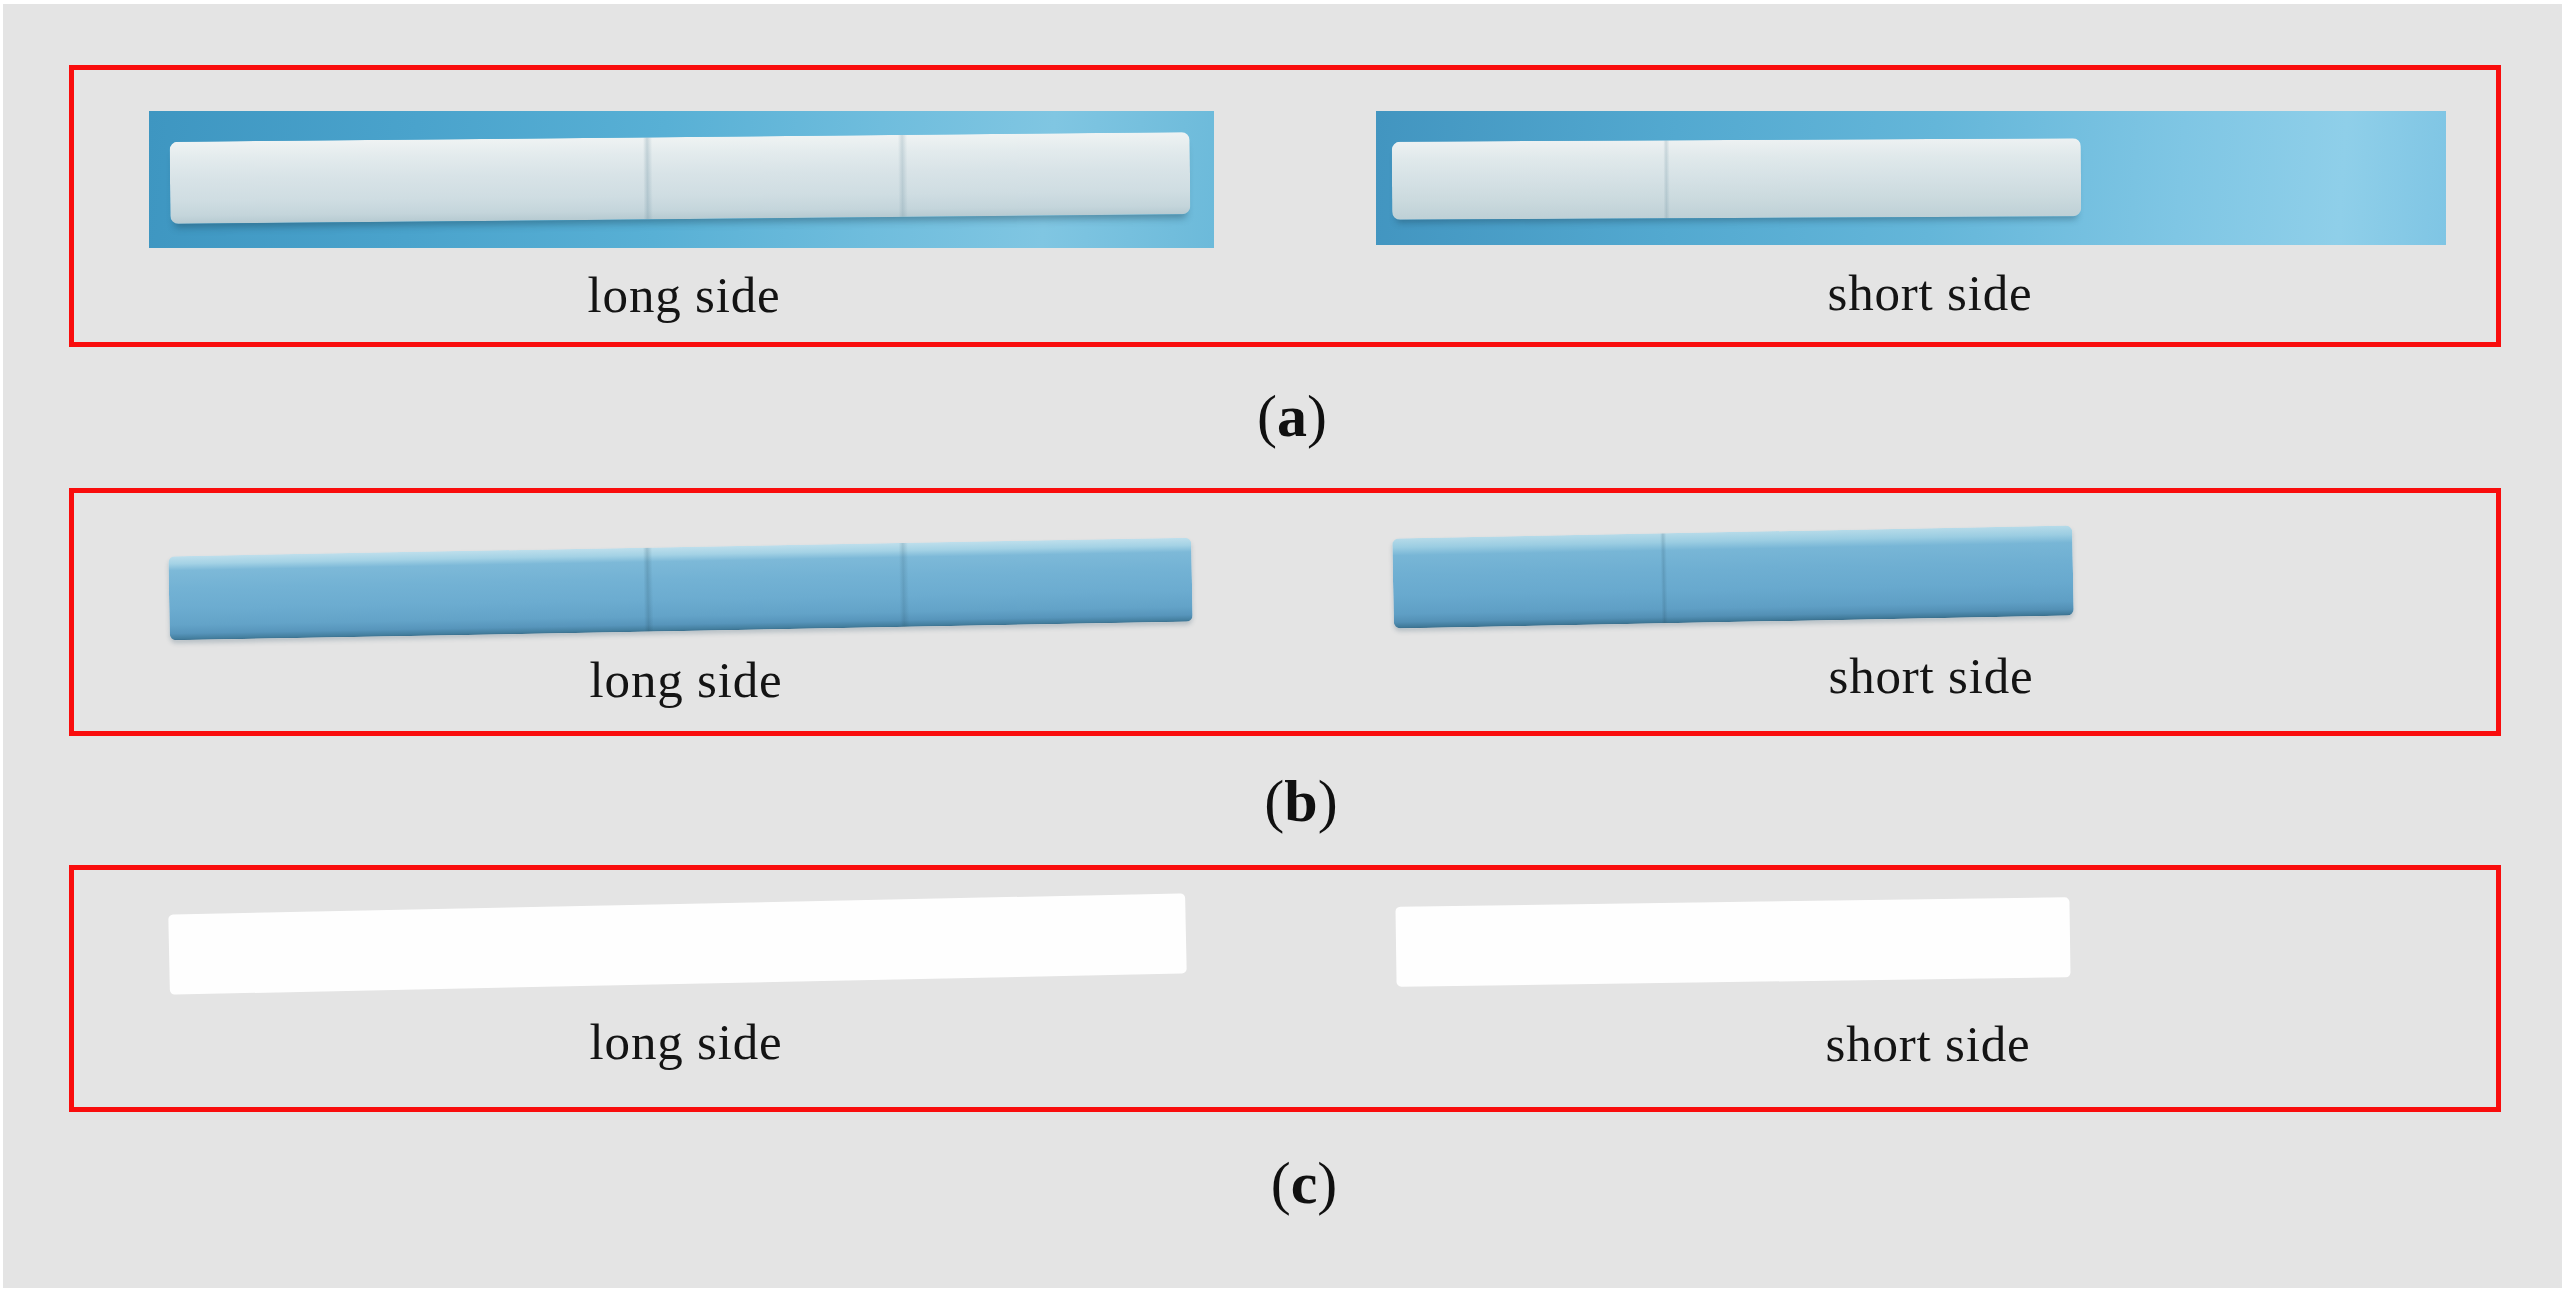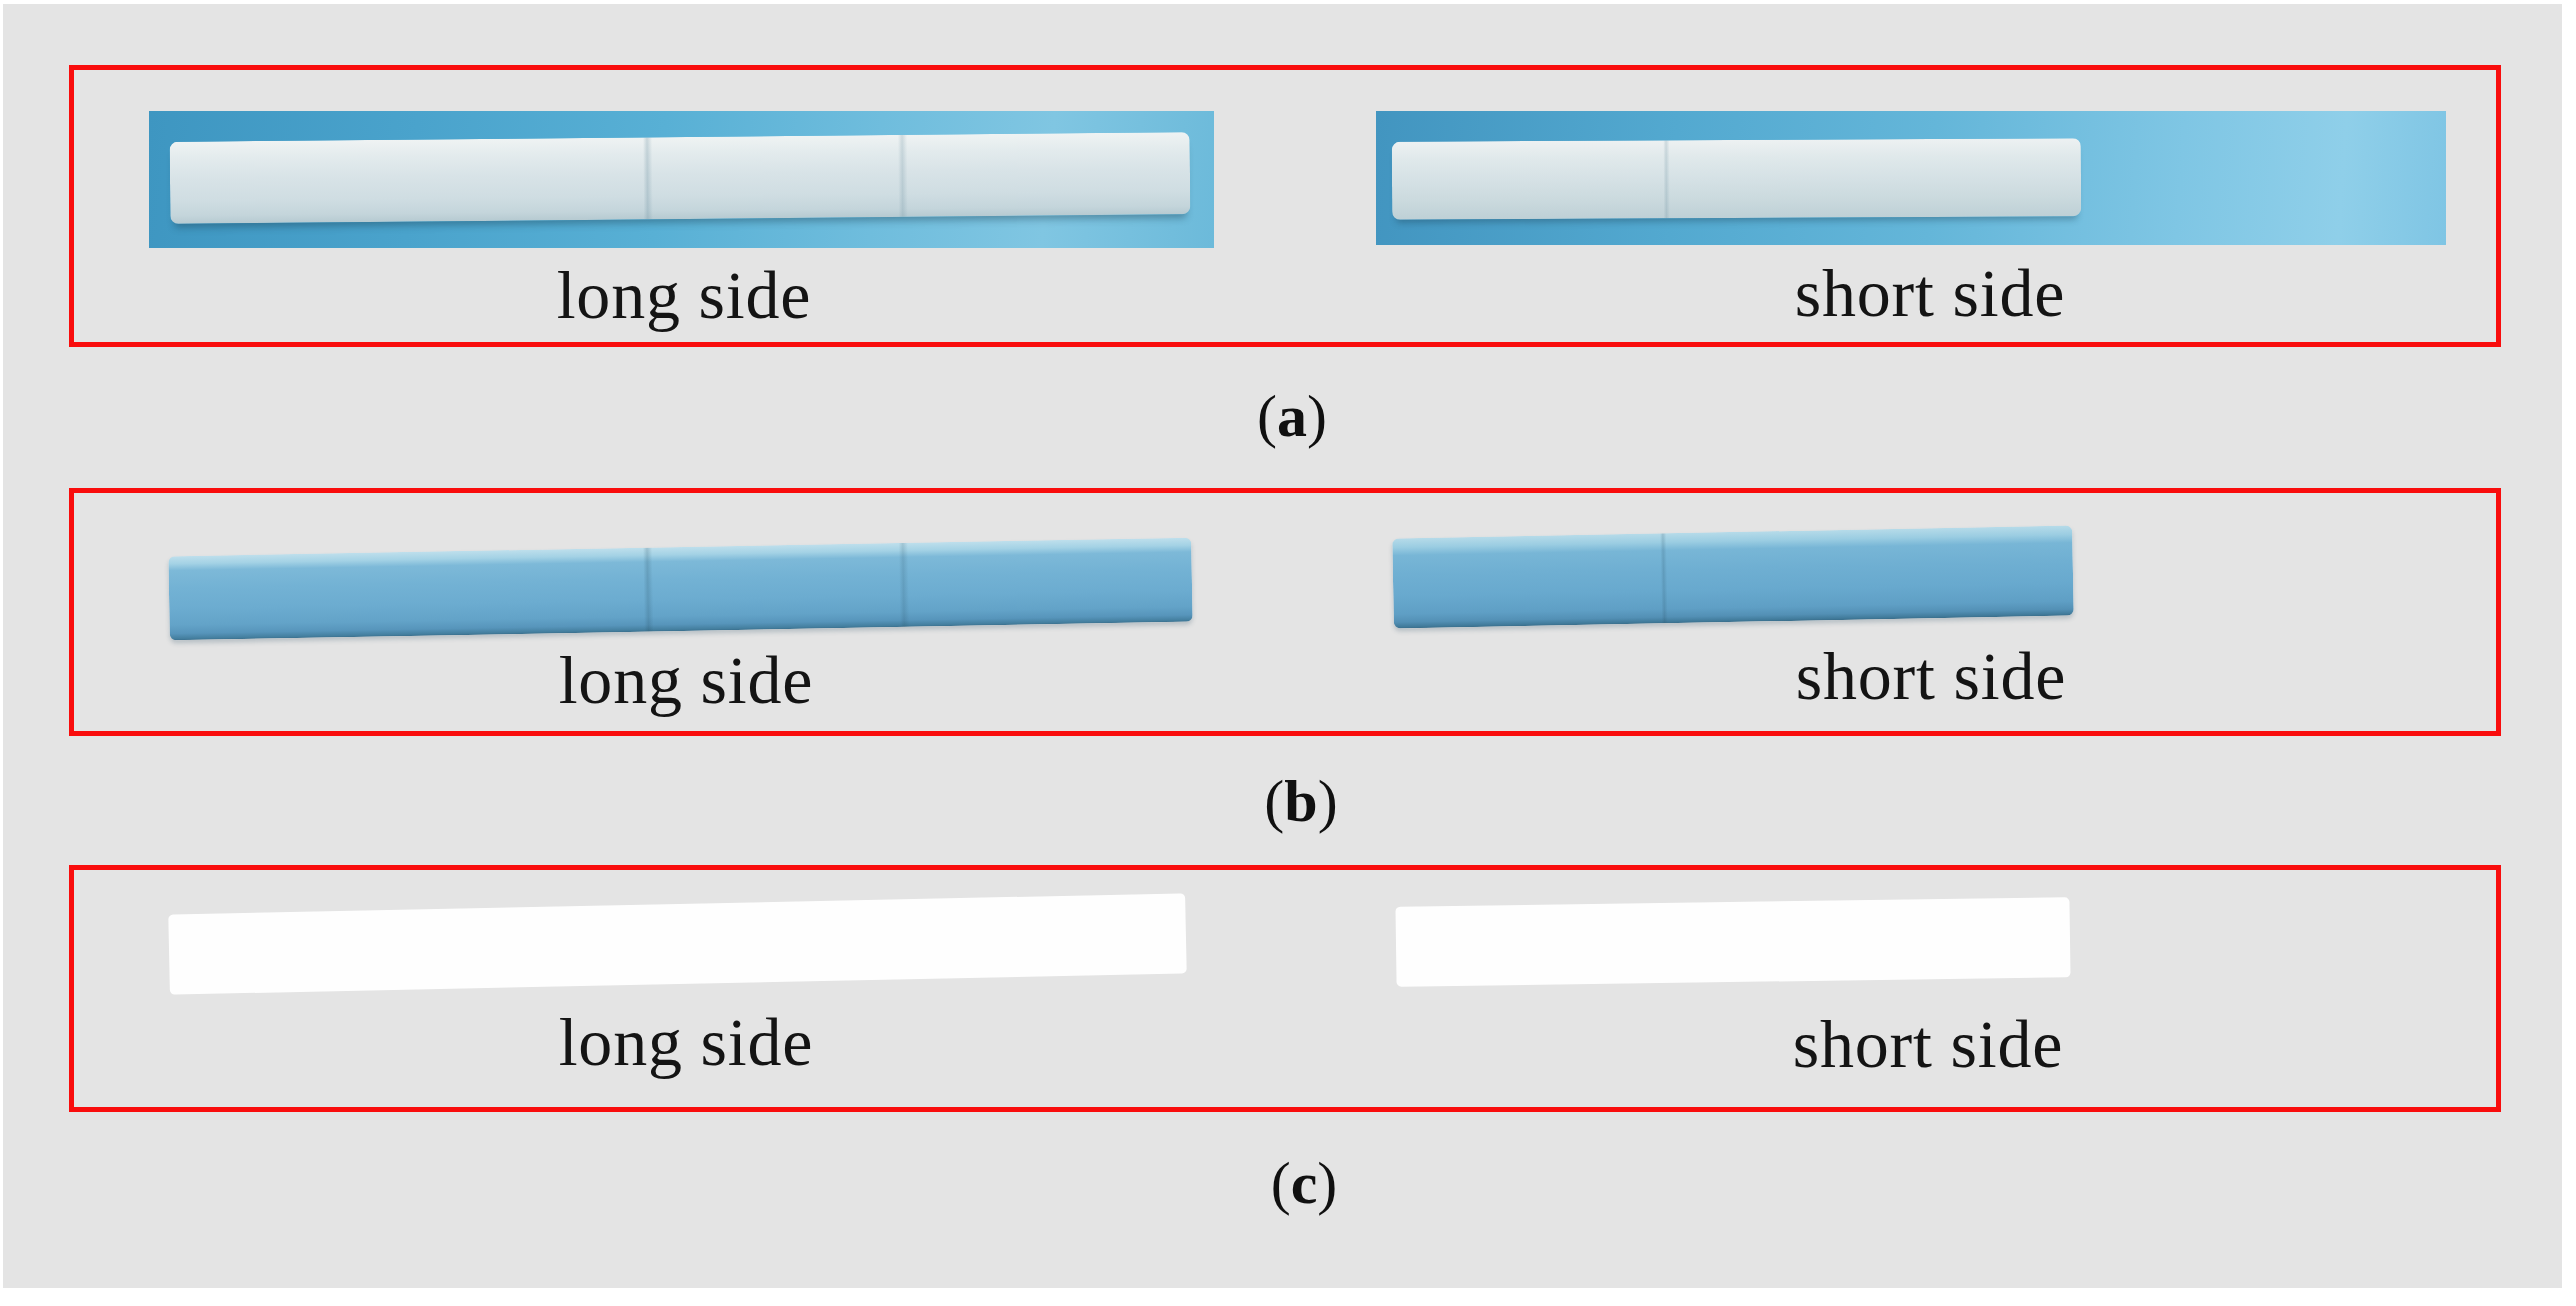--- a/index.html
+++ b/index.html
@@ -81,21 +81,21 @@
   }
   .bar-c-right{
     left:1396px;top:902px;width:674px;height:80px;border-radius:4.8px;
     transform:rotate(-0.8deg);
     background:var(--specimen-white,#fefefe);
   }
 
   
   .caption{
     position:absolute;transform:translate(-50%,-50%);
-    font-size:68px;line-height:1;letter-spacing:0.8px;white-space:nowrap;
+    font-size:51px;line-height:1;letter-spacing:0.8px;white-space:nowrap;
     color:var(--caption-text,#141414);
   }
   .cap-a-left{left:684px;top:295px;}
   .cap-a-right{left:1930px;top:293px;}
   .cap-b-left{left:686px;top:680px;}
   .cap-b-right{left:1931px;top:676px;}
   .cap-c-left{left:686px;top:1042px;}
   .cap-c-right{left:1928px;top:1044px;}
 
   

